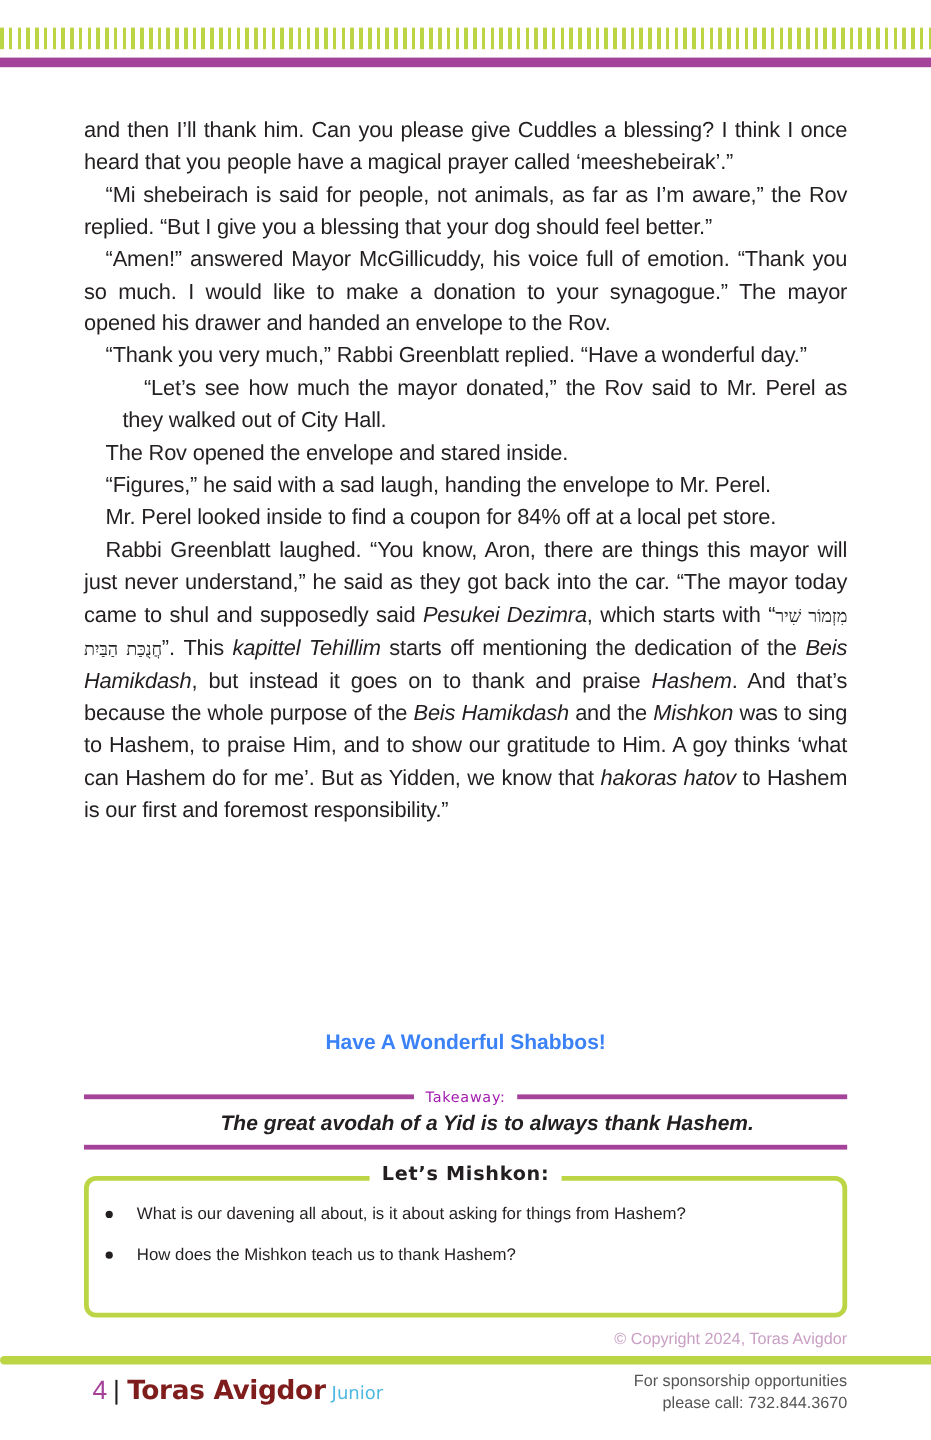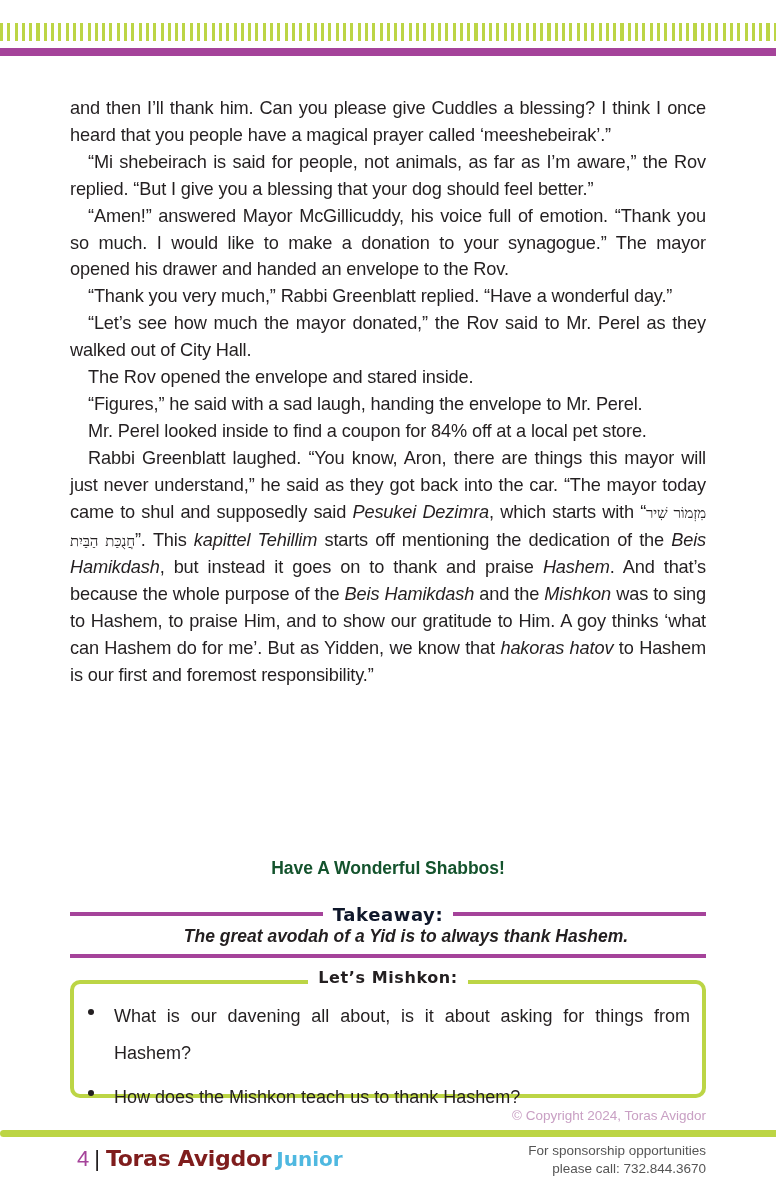--- a/index.html
+++ b/index.html
@@ -21,31 +21,31 @@
       letter-spacing: -0.15px;
     }
     .body-text p { margin-bottom: 0; }
     .body-text p.indent { text-indent: 18px; }
     .body-text p + p { margin-top: 0; }
     .body-text em { font-style: italic; }
     .body-text .heb { font-family: "DejaVu Serif", serif; font-size: 15px; }
 
     .shabbos {
       position: absolute; left: 70px; top: 858px; width: 636px;
-      text-align: center; font-size: 17.5px; font-weight: bold; color: #14532d;
+      text-align: center; font-size: 17.5px; font-weight: bold; color: #3b82f6;
     }
 
     .takeaway-header {
       position: absolute; left: 70px; top: 903px; width: 636px; height: 22px;
       display: flex; align-items: center;
     }
     .takeaway-header .rule { flex: 1; height: 4px; background: #a5439a; }
     .takeaway-header .label {
-      padding: 0 10px; font-size: 18px; font-weight: bold; letter-spacing: 0.6px;
-      font-family: "DejaVu Sans", sans-serif; color: #0f172a;
+      padding: 0 10px; font-size: 12px; font-weight: normal; letter-spacing: 0.6px;
+      font-family: "DejaVu Sans", sans-serif; color: #a21caf;
     }
     .takeaway-text {
       position: absolute; left: 88px; top: 926px; width: 636px;
       text-align: center; font-size: 17.5px; font-style: italic; font-weight: bold; color: #231f20;
     }
     .takeaway-bottom {
       position: absolute; left: 70px; top: 954px; width: 636px; height: 4px; background: #a5439a;
     }
 
     .review-box {
@@ -55,58 +55,58 @@
     .review-label-wrap {
       position: absolute; left: 0; top: 968px; width: 776px; text-align: center;
     }
     .review-label {
       display: inline-block; background: #ffffff; padding: 0 10px;
       font-size: 16px; font-weight: bold; letter-spacing: 0.6px;
       font-family: "DejaVu Sans", sans-serif; color: #231f20;
     }
     .review-list {
       position: absolute; left: 86px; top: 998px; width: 604px;
-      list-style: none; font-size: 18px; line-height: 37px;
+      list-style: none; font-size: 14px; line-height: 27px;
     }
     .review-list li { position: relative; padding-left: 28px; margin-bottom: 7px; text-align: justify; }
     .review-list li .bullet {
       position: absolute; left: 2px; top: 11px; width: 6px; height: 6px; border-radius: 50%; background: #231f20;
     }
 
     .copyright {
       position: absolute; right: 70px; top: 1108px; font-size: 13.5px; color: #c9a0c4;
     }
     .bottom-bar {
       position: absolute; left: 0; top: 1130px; width: 776px; height: 7px;
       background: #bcd545; border-radius: 4px 0 0 4px;
     }
     .footer-left {
       position: absolute; left: 77px; top: 1146px; display: flex; align-items: baseline;
     }
     .page-num { font-size: 22px; color: #a5439a; }
     .divider { font-size: 22px; color: #231f20; margin: 0 6px 0 5px; }
     .brand { font-size: 22px; font-weight: bold; color: #7f1d1d; font-family: "DejaVu Sans", sans-serif; letter-spacing: -0.3px; }
-    .brand-sub { font-size: 20px; font-weight: bold; color: #4fb8e0; margin-left: 5px; font-family: "DejaVu Sans", sans-serif; }
+    .brand-sub { font-size: 15px; font-weight: normal; color: #4fb8e0; margin-left: 5px; font-family: "DejaVu Sans", sans-serif; }
     .footer-right {
       position: absolute; right: 70px; top: 1142px; text-align: right;
       font-size: 13.5px; line-height: 18px; color: #555555;
     }
   </style>
 </head>
 <body>
 
 <div class="top-ticks"></div>
 <div class="top-bar"></div>
 
 <div class="body-text" id="body-text">
     <p><span>and then I’ll thank him. Can you please give Cuddles a blessing? I think I once heard that you people have a magical prayer called ‘meeshebeirak’.”</span></p>
     <p class="indent" style="margin-top: 0px;"><span>“Mi shebeirach is said for people, not animals, as far as I’m aware,” the Rov replied. “But I give you a blessing that your dog should feel better.”</span></p>
     <p class="indent" style="margin-top: 0px;"><span>“Amen!” answered Mayor McGillicuddy, his voice full of emotion. “Thank you so much. I would like to make a donation to your synagogue.” The mayor opened his drawer and handed an envelope to the Rov.</span></p>
     <p class="indent" style="margin-top: 0px;"><span>“Thank you very much,” Rabbi Greenblatt replied. “Have a wonderful day.”</span></p>
-    <p class="indent" style="margin-top: 0px;"><span>“Let’s see how much the mayor donated,” the Rov said to Mr. Perel as they walked out of City Hall.</span></p>
+    <p class="indent" style="margin-top: 0px; margin-left: 32px;"><span>“Let’s see how much the mayor donated,” the Rov said to Mr. Perel as they walked out of City Hall.</span></p>
     <p class="indent" style="margin-top: 0px;"><span>The Rov opened the envelope and stared inside.</span></p>
     <p class="indent" style="margin-top: 0px;"><span>“Figures,” he said with a sad laugh, handing the envelope to Mr. Perel.</span></p>
     <p class="indent" style="margin-top: 0px;"><span>Mr. Perel looked inside to find a coupon for 84% off at a local pet store.</span></p>
     <p class="indent" style="margin-top: 0px;"><span>Rabbi Greenblatt laughed. “You know, Aron, there are things this mayor will just never understand,” he said as they got back into the car. “The mayor today came to shul and supposedly said </span><em>Pesukei Dezimra</em><span>, which starts with “</span><span class="heb" dir="rtl">מִזְמוֹר שִׁיר חֲנֻכַּת הַבַּיִת</span><span>”. This </span><em>kapittel Tehillim</em><span> starts off mentioning the dedication of the </span><em>Beis Hamikdash</em><span>, but instead it goes on to thank and praise </span><em>Hashem</em><span>. And that’s because the whole purpose of the </span><em>Beis Hamikdash</em><span> and the </span><em>Mishkon</em><span> was to sing to Hashem, to praise Him, and to show our gratitude to Him. A goy thinks ‘what can Hashem do for me’. But as Yidden, we know that </span><em>hakoras hatov</em><span> to Hashem is our first and foremost responsibility.”</span></p>
   </div>
 
 <div class="shabbos">Have A Wonderful Shabbos!</div>
 
 <div class="takeaway-header">
   <div class="rule"></div>

